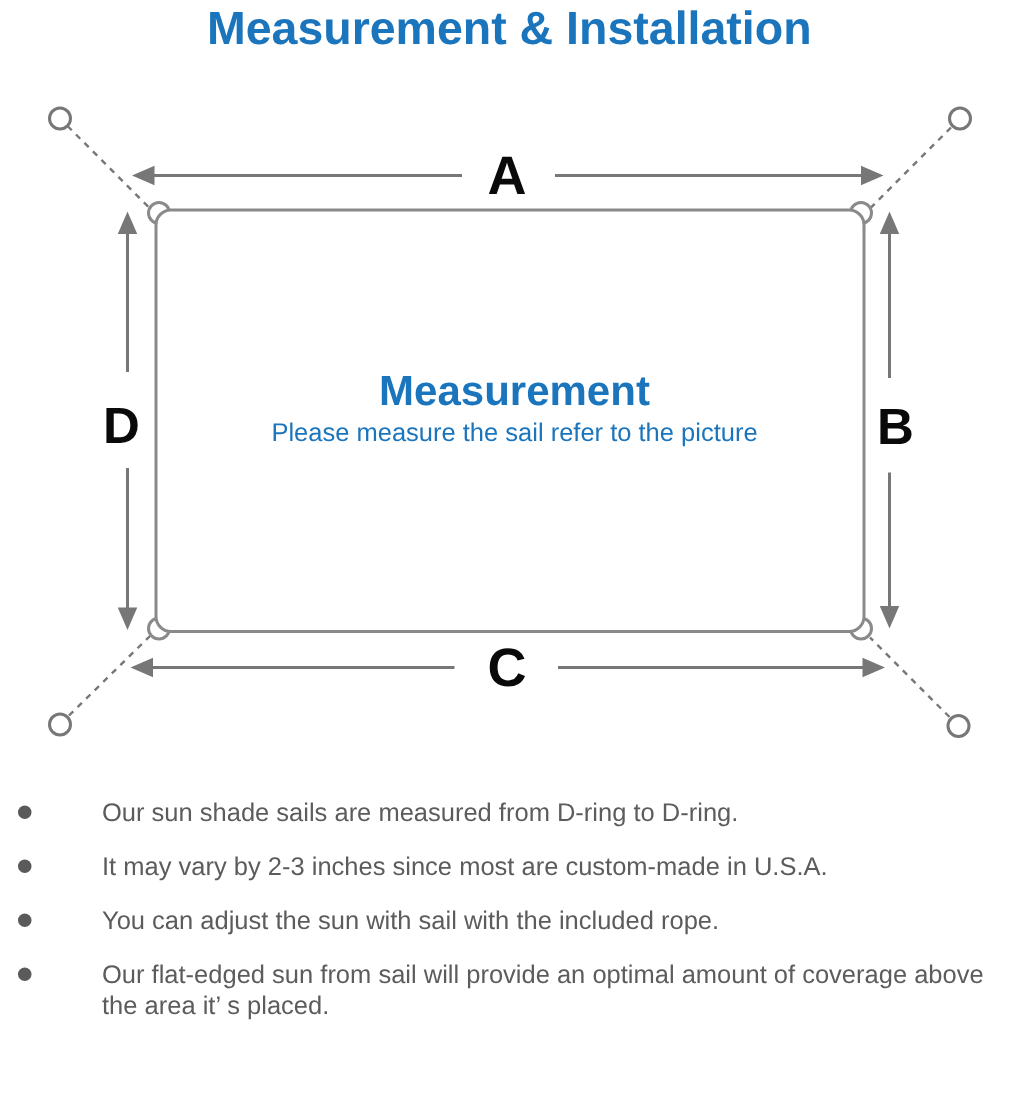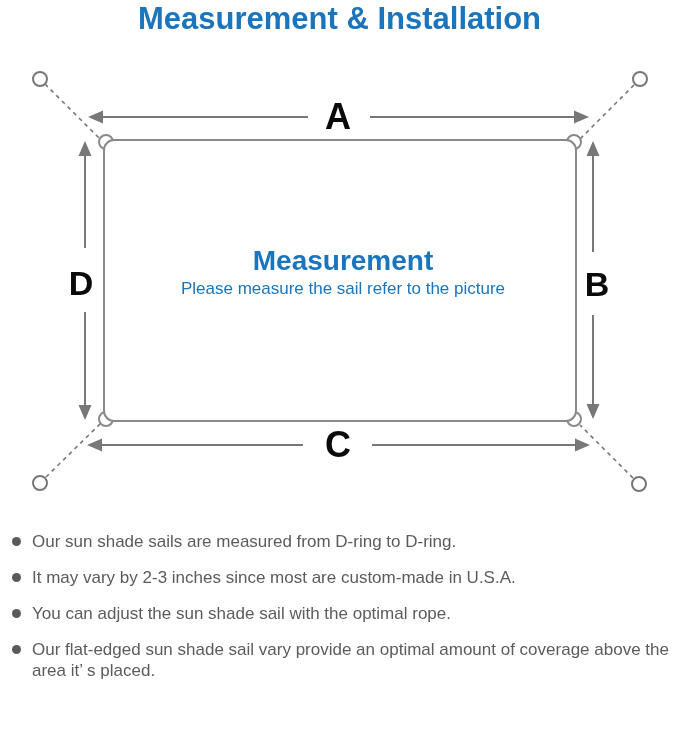--- a/index.html
+++ b/index.html
@@ -19,21 +19,21 @@
 
   .diagram { position: absolute; top: 0; left: 0; }
 
   .notes {
     position: absolute; top: 531px; left: 10px; width: 663px;
     list-style: none; margin: 0; padding: 0;
   }
   .note {
     display: flex; align-items: flex-start;
     margin: 0 0 15px 0;
-    color: #5c5c5c; font-size: 17px; line-height: 21px;
+    color: #5c5c5c; font-size: 17px; line-height: 21px; gap: 36px;
   }
   .dot {
     flex: none; width: 9px; height: 9px; border-radius: 50%;
     background: #5a5a5a; margin: 6px 11px 0 2px;
   }
 </style>
 </head>
 <body>
 
 <div class="page">
@@ -99,21 +99,21 @@
     <li class="note">
       <span class="dot"></span>
       <span>Our sun shade sails are measured from D-ring to D-ring.</span>
     </li>
     <li class="note">
       <span class="dot"></span>
       <span>It may vary by 2-3 inches since most are custom-made in U.S.A.</span>
     </li>
     <li class="note">
       <span class="dot"></span>
-      <span>You can adjust the sun shade sail with the optimal rope.</span>
+      <span>You can adjust the sun with sail with the included rope.</span>
     </li>
     <li class="note">
       <span class="dot"></span>
-      <span>Our flat-edged sun shade sail vary provide an optimal amount of coverage above the area it’ s placed.</span>
+      <span>Our flat-edged sun from sail will provide an optimal amount of coverage above the area it’ s placed.</span>
     </li>
   </ul>
 
 </div>
 
 </body></html>

